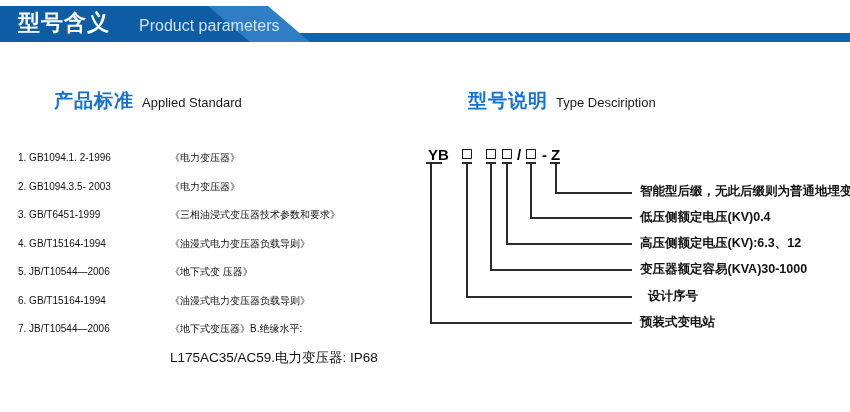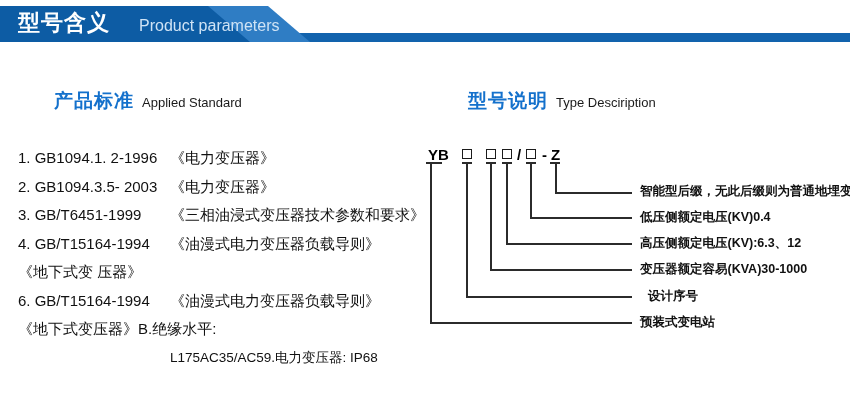--- a/index.html
+++ b/index.html
@@ -83,21 +83,21 @@
 
   
   .std-list {
     position: absolute;
     left: 18px;
     top: 144px;
     width: 420px;
   }
   .std-row {
     display: flex;
-    font-size: 15px;
+    font-size: 10px;
     color: #111111;
     line-height: 28.5px;
     white-space: nowrap;
   }
   .std-code {
     width: 152px;
     flex: 0 0 152px;
   }
   .std-name { flex: 1 1 auto; }
   .std-cont {
@@ -184,27 +184,29 @@
       </div>
       <div class="std-row">
         <span class="std-code">3. GB/T6451-1999</span>
         <span class="std-name">《三相油浸式变压器技术参数和要求》</span>
       </div>
       <div class="std-row">
         <span class="std-code">4. GB/T15164-1994</span>
         <span class="std-name">《油漫式电力变压器负载导则》</span>
       </div>
       <div class="std-row">
+        <span class="std-code">5. JB/T10544—2006</span>
         <span class="std-name">《地下式变 压器》</span>
       </div>
       <div class="std-row">
         <span class="std-code">6. GB/T15164-1994</span>
         <span class="std-name">《油漫式电力变压器负载导则》</span>
       </div>
       <div class="std-row">
+        <span class="std-code">7. JB/T10544—2006</span>
         <span class="std-name">《地下式变压器》B.绝缘水平:</span>
       </div>
     </div>
   <div class="std-cont">L175AC35/AC59.电力变压器: IP68</div>
 </div>
 
 <div class="diagram">
   <div class="code-row" id="code-row">
       <span class="code-tok" style="left: 4px;">YB</span>
       <span class="code-box" style="left: 38px;"></span>

